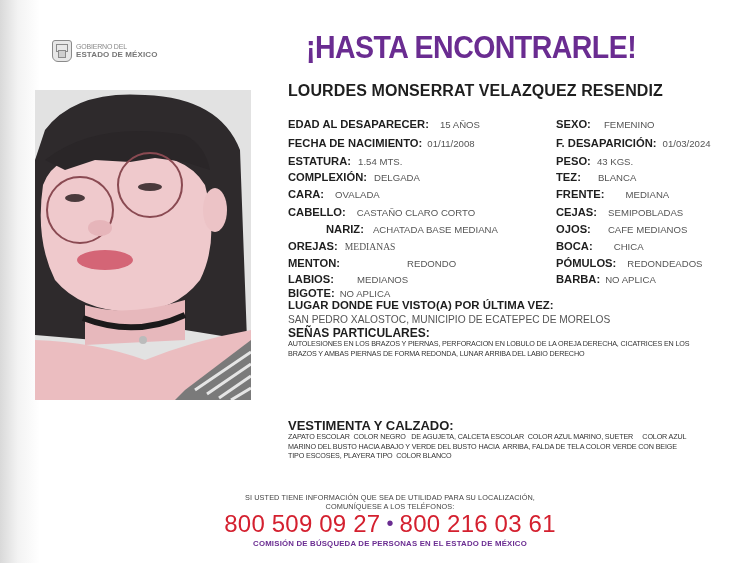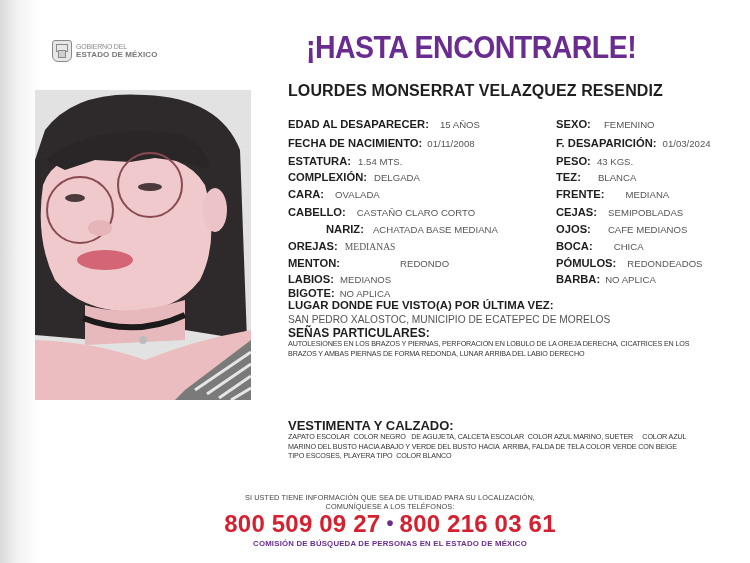--- a/index.html
+++ b/index.html
@@ -50,21 +50,21 @@
     .body-text { position: absolute; color: #555; font-size: 10.2px; white-space: nowrap; }
     .small-text { position: absolute; color: #333; font-size: 7.2px; line-height: 9.6px; letter-spacing: -0.15px; }
 
     
     .footer-note {
       position: absolute; left: 150px; width: 480px; text-align: center; color: #444;
       font-size: 7.3px; line-height: 9px; letter-spacing: 0.1px;
     }
     .phones {
       position: absolute; left: 150px; top: 510px; width: 480px; text-align: center;
-      font-size: 24px; font-weight: bold; color: #d4202f; letter-spacing: 0.2px; white-space: nowrap;
+      font-size: 24px; font-weight: normal; color: #d4202f; letter-spacing: 0.2px; white-space: nowrap;
     }
     .phones .dot { color: #6a2c91; font-size: 20px; margin: 0 6px; vertical-align: 2px; }
     .agency {
       position: absolute; left: 150px; top: 539px; width: 480px; text-align: center;
       font-size: 7.8px; font-weight: bold; color: #6a2c91; letter-spacing: 0.2px;
     }
   </style>
 </head>
 <body>
 
@@ -142,25 +142,25 @@
   <div class="field" style="left:288px; top:222px;margin-left:38px;">
     <span class="lbl">NARIZ:</span>
     <span class="val" style="margin-left:6px;">ACHATADA BASE MEDIANA</span>
   </div>
   <div class="field" style="left:288px; top:239px;">
     <span class="lbl">OREJAS:</span>
     <span class="val" style="margin-left:4px;font-family:Liberation Serif, serif;">MEDIANAS</span>
   </div>
   <div class="field" style="left:288px; top:256px;">
     <span class="lbl">MENTON:</span>
-    <span class="val" style="margin-left:12px;padding-left:45px;">REDONDO</span>
+    <span class="val" style="margin-left:19px;padding-left:45px;">REDONDO</span>
   </div>
   <div class="field" style="left:288px; top:272px;">
     <span class="lbl">LABIOS:</span>
-    <span class="val" style="margin-left:3px;">MEDIANOS</span>
+    <span class="val" style="margin-left:20px;">MEDIANOS</span>
   </div>
   <div class="field" style="left:288px; top:286px;">
     <span class="lbl">BIGOTE:</span>
     <span class="val" style="margin-left:2px;">NO APLICA</span>
   </div>
 
   <div class="field" style="left:556px; top:117px;">
     <span class="lbl">SEXO:</span>
     <span class="val" style="margin-left:10px;">FEMENINO</span>
   </div>

